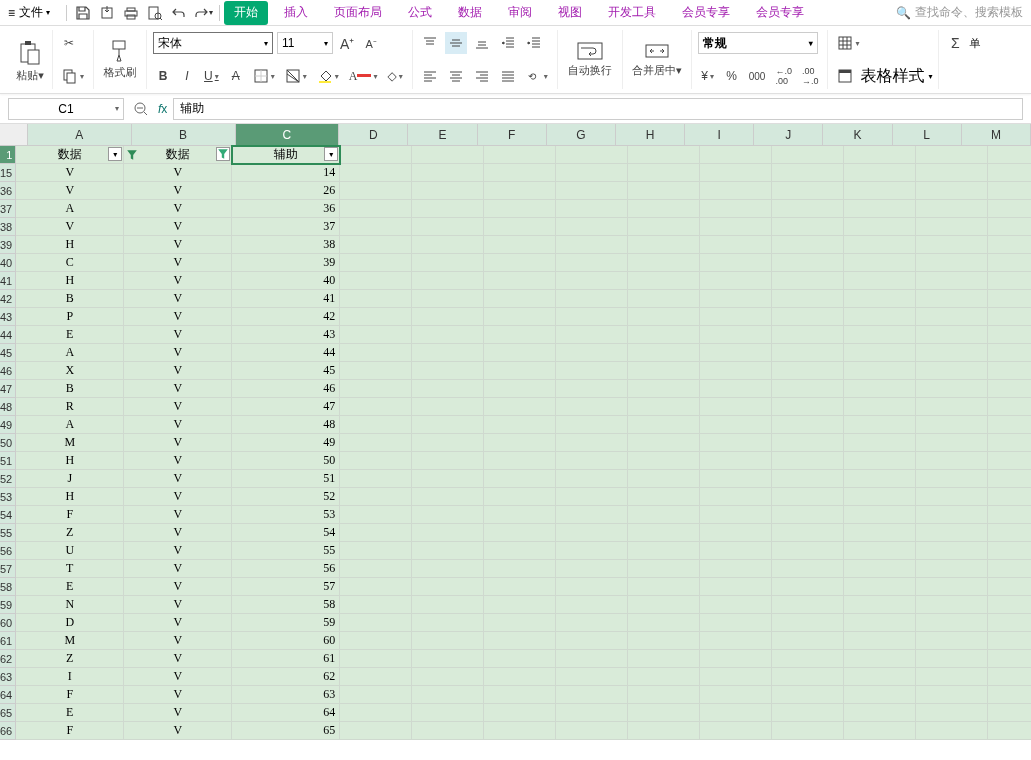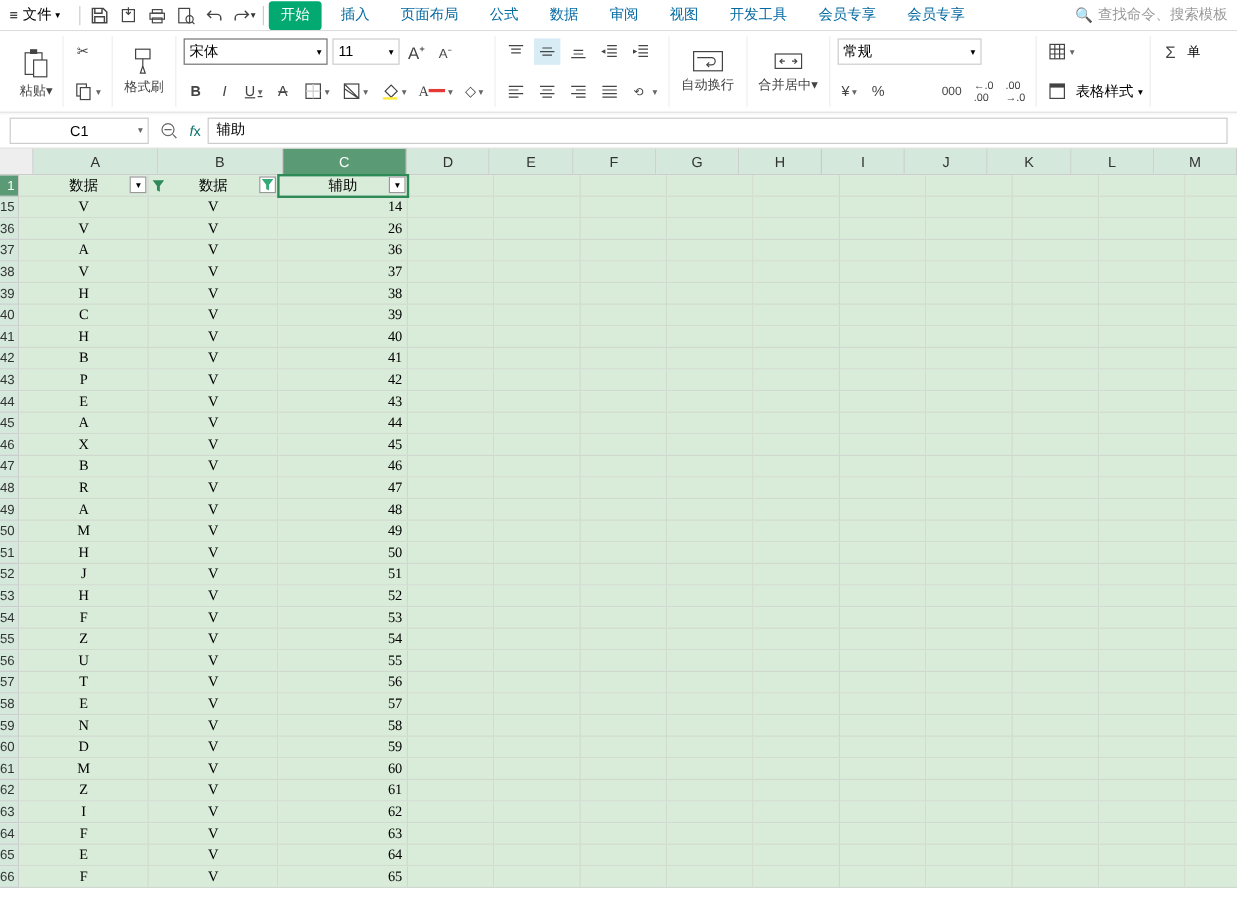--- a/index.html
+++ b/index.html
@@ -5,36 +5,36 @@
 * { box-sizing: border-box; margin: 0; padding: 0; }
 body { font-family: "Microsoft YaHei", Arial, sans-serif; font-size: 12px; background: #fff; width: 1031px; overflow: hidden; }
 
 .titlebar { height: 26px; background: #fff; display: flex; align-items: center; padding: 0 8px; border-bottom: 1px solid #ddd; }
 .titlebar .file-menu { display: flex; align-items: center; margin-right: 12px; }
 .titlebar .file-menu span { margin-left: 4px; }
 .titlebar .ti { width: 24px; height: 22px; display: flex; align-items: center; justify-content: center; color: #333; }
 .titlebar .sep { width: 1px; height: 16px; background: #ccc; margin: 0 4px; }
 
 .tabs { display: flex; align-items: center; height: 24px; justify-content: flex-end; }
-.tab { padding: 3px 10px 4px; margin-right: 6px; color: #0369a1; cursor: pointer; border-radius: 3px; }
+.tab { padding: 3px 10px 4px; margin-right: 6px; color: #a21caf; cursor: pointer; border-radius: 3px; }
 .tab.active { background: #02a971; color: #fff; }
 .search-box { margin-left: auto; color: #999; display: flex; align-items: center; }
 .search-box span.ic { margin-right: 4px; }
 
 .ribbon { height: 68px; background: #fff; display: flex; align-items: stretch; padding: 4px 8px; border-bottom: 1px solid #e0e0e0; box-shadow: 0 1px 2px rgba(0,0,0,0.05); }
 .rgroup { display: flex; flex-direction: column; justify-content: space-between; padding: 2px 6px; border-right: 1px solid #eee; }
 .rgroup:last-child { border-right: none; }
 .rrow { display: flex; align-items: center; gap: 4px; }
 .rbtn { min-width: 20px; height: 22px; display: flex; align-items: center; justify-content: center; padding: 0 2px; color: #444; border: 1px solid transparent; }
 .rbtn .dd { font-size: 8px; margin-left: 2px; color: #666; }
 .rbig { display: flex; flex-direction: column; align-items: center; justify-content: center; width: 44px; height: 58px; color: #444; }
 .rbig .lbl { font-size: 11px; margin-top: 2px; }
 .font-name { width: 120px; height: 22px; border: 1px solid #737373; padding: 0 4px; display: flex; align-items: center; justify-content: space-between; background: #fff; }
 .font-size { width: 56px; height: 22px; border: 1px solid #ccc; padding: 0 4px; display: flex; align-items: center; justify-content: space-between; background: #fff; }
-.numfmt { width: 120px; height: 22px; border: 1px solid #ccc; padding: 0 4px; display: flex; align-items: center; justify-content: space-between; background: #fff; }
+.numfmt { width: 120px; height: 22px; border: 1px solid #ccc; padding: 0 4px; display: flex; align-items: center; justify-content: space-between; background: #fff; font-weight: bold; }
 
 .namebar { height: 30px; display: flex; align-items: center; padding: 2px 8px; border-bottom: 1px solid #ddd; gap: 6px; }
 .namebox { width: 116px; height: 22px; border: 1px solid #ccc; display: flex; align-items: center; justify-content: center; position: relative; }
 .namebox .dd { position: absolute; right: 4px; font-size: 8px; color: #666; }
 .fx { color: #0f766e; }
 .formula-input { flex: 1; height: 22px; border: 1px solid #ccc; padding: 0 6px; display: flex; align-items: center; }
 
 .sheet { position: relative; }
 .corner { position: absolute; left: 0; top: 0; width: 28px; height: 22px; background: #eee; border-right: 1px solid #ccc; border-bottom: 1px solid #ccc; }
 .col-headers { display: flex; margin-left: 28px; height: 22px; }
@@ -292,21 +292,21 @@
     <div class="rrow">
         <div class="numfmt">
           <span>常规</span>
           <span style="font-size:8px;">▾</span>
         </div>
       </div>
     <div class="rrow">
       <div class="rbtn">¥<span class="dd">▾</span></div>
       <div class="rbtn">%</div>
       <div class="rbtn">
-          <span style="font-size:10px;margin-left:36px;">000</span>
+          <span style="font-size:10px;">000</span>
         </div>
       <div class="rbtn">
           <span style="font-size:9px;">←.0<br>.00</span>
         </div>
       <div class="rbtn">
           <span style="font-size:9px;">.00<br>→.0</span>
         </div>
     </div>
   </div>
   <div class="rgroup">
@@ -319,21 +319,21 @@
           <span class="dd">▾</span>
         </div>
       </div>
     <div class="rrow" style="align-items:center;">
         <div class="rbtn">
           <svg class="ic-svg" viewBox="0 0 16 16">
             <rect x="2" y="2" width="12" height="12" fill="none" stroke="#444"></rect>
             <rect x="2" y="2" width="12" height="3" fill="#444"></rect>
           </svg>
         </div>
-        <span style="font-size:12px;">表格样式</span>
+        <span style="font-size:16px;">表格样式</span>
         <span style="font-size:8px;">▾</span>
       </div>
   </div>
   <div class="rgroup" style="border-right:none;">
     <div class="rrow">
         <div class="rbtn" style="font-size:14px;">Σ</div>
         <span style="font-size:11px;">单</span>
       </div>
   </div>
 </div>

